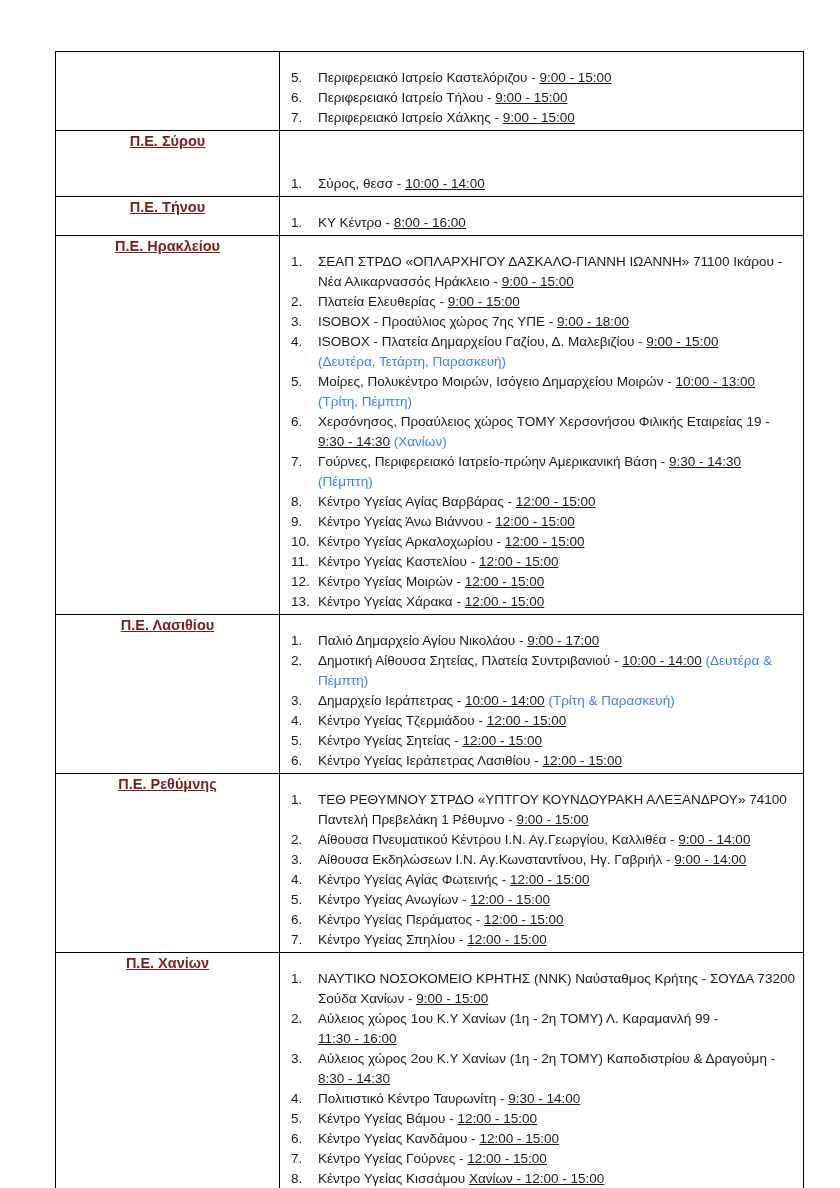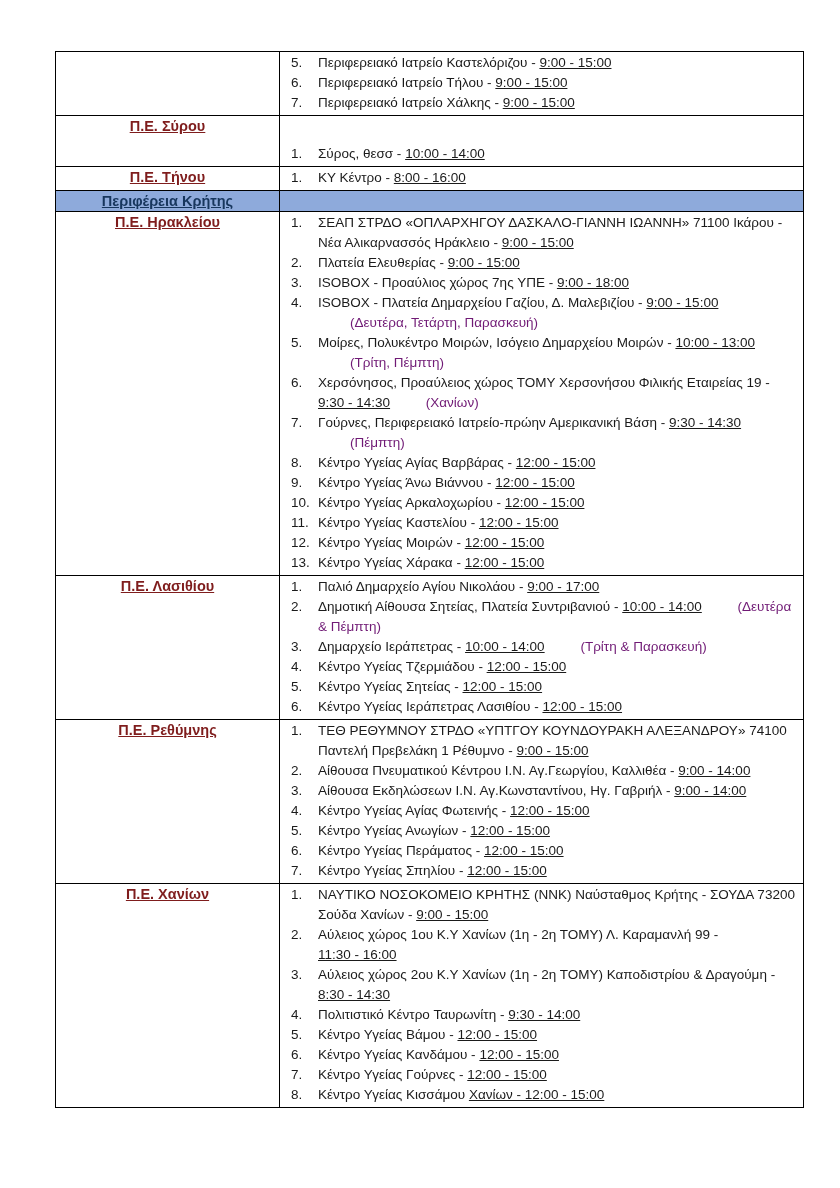--- a/index.html
+++ b/index.html
@@ -35,39 +35,39 @@
     text-decoration:underline;
     cursor:pointer;
   }
   tr.group td{ background:#8EAADB; }
   .group-title{
     font-weight:700;
     font-size:14.5px;
     text-decoration:underline;
   }
   ol.loc-list{
-    margin:0;padding:0 2px 1px 0;
+    margin:0;padding:15px 2px 1px 0;
     list-style:none;
   }
   ol.loc-list li{
     position:relative;
     padding-left:34px;
     font-size:13.5px;
     line-height:20px;
   }
   ol.loc-list li::before{
     counter-increment:li;
     content:counter(li) ".";
     position:absolute;
     left:7px;
   }
   .time{ text-decoration:underline; }
   .txt{}
 </style>
-<style>.region-link{color:#7f1d1d;}tr.group td{background:#8EAADB;}.group-title{color:#17365D;}.red{color:#701a75;margin-left:32px;}.page{color:#1b1b1b;}table.schedule td{border-color:#000000;}</style></head>
+<style>.region-link{color:#7f1d1d;}tr.group td{background:#8EAADB;}.group-title{color:#17365D;}.red{color:#3b82f6;}.page{color:#1b1b1b;}table.schedule td{border-color:#000000;}</style></head>
 <body>
 
 <div class="page">
   <table class="schedule">
     <tbody id="tbody">
         <tr class="region">
           <td class="label-cell"></td>
           <td class="items-cell">
             <ol class="loc-list" style="counter-reset: li 4;">
               <li><span class="txt">Περιφερειακό Ιατρείο Καστελόριζου - </span><span class="time">9:00 - 15:00</span></li>
@@ -84,24 +84,20 @@
             </ol>
           </td>
         </tr>
         <tr class="region">
           <td class="label-cell"><span class="region-link">Π.Ε. Τήνου</span></td>
           <td class="items-cell">
             <ol class="loc-list" style="counter-reset: li 0;">
               <li><span class="txt">ΚΥ Κέντρο - </span><span class="time">8:00 - 16:00</span></li>
             </ol>
           </td>
-        </tr>
-        <tr class="group">
-          <td class="label-cell"><span class="group-title">Περιφέρεια Κρήτης</span></td>
-          <td class="items-cell"></td>
         </tr>
         <tr class="region">
           <td class="label-cell"><span class="region-link">Π.Ε. Ηρακλείου</span></td>
           <td class="items-cell">
             <ol class="loc-list" style="counter-reset: li 0;">
               <li><span class="txt">ΣΕΑΠ ΣΤΡΔΟ «ΟΠΛΑΡΧΗΓΟΥ ΔΑΣΚΑΛΟ-ΓΙΑΝΝΗ ΙΩΑΝΝΗ» 71100 Ικάρου - Νέα Αλικαρνασσός Ηράκλειο - </span><span class="time">9:00 - 15:00</span></li>
               <li><span class="txt">Πλατεία Ελευθερίας - </span><span class="time">9:00 - 15:00</span></li>
               <li><span class="txt">ISOBOX - Προαύλιος χώρος 7ης ΥΠΕ - </span><span class="time">9:00 - 18:00</span></li>
               <li><span class="txt">ISOBOX - Πλατεία Δημαρχείου Γαζίου, Δ. Μαλεβιζίου - </span><span class="time">9:00 - 15:00</span><br><span class="red">(Δευτέρα, Τετάρτη, Παρασκευή)</span></li>
               <li><span class="txt">Μοίρες, Πολυκέντρο Μοιρών, Ισόγειο Δημαρχείου Μοιρών - </span><span class="time">10:00 - 13:00</span><br><span class="red">(Τρίτη, Πέμπτη)</span></li>

